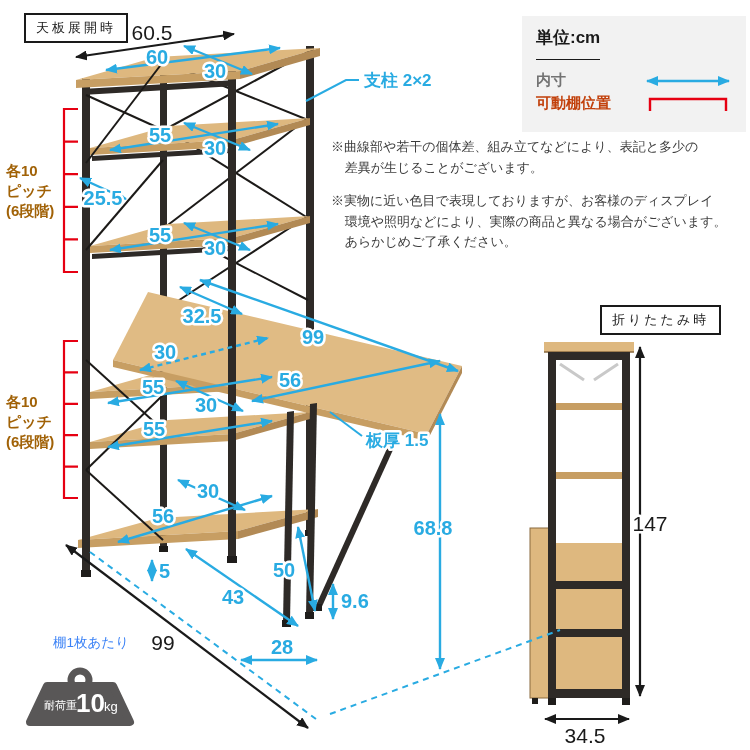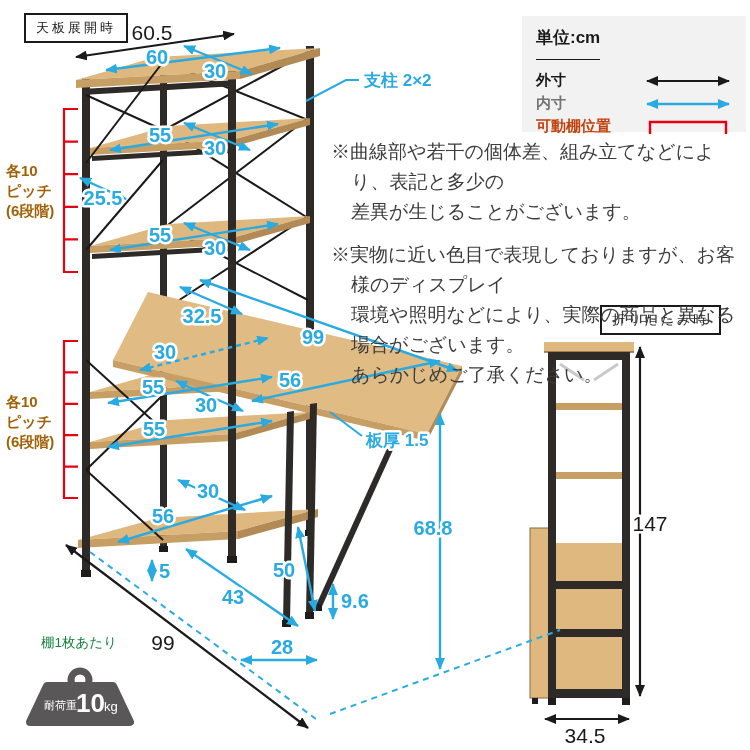--- a/index.html
+++ b/index.html
@@ -10,25 +10,25 @@
   .titlebox{border:2px solid #1a1a1a;background:#fff;color:#1a1a1a;font-size:13px;
             letter-spacing:3px;padding:4px 10px;white-space:nowrap;}
   .legend{left:522px;top:16px;width:224px;height:116px;background:#f2f2f2;box-sizing:border-box;
           padding:10px 12px 8px 14px;color:#1a1a1a;}
   .legend .unit{font-size:17px;font-weight:bold;border-bottom:1.5px solid #1a1a1a;
                 display:inline-block;padding-bottom:10px;margin-bottom:7px;}
   .lrow{display:flex;align-items:center;justify-content:space-between;margin-top:4px;}
   .lrow .ltxt{font-size:15px;font-weight:bold;}
   .blue{color:#737373;}
   .red{color:#c2410c;}
-  .notes{left:331px;top:137px;width:418px;color:#3c3c3c;font-size:19px;line-height:1.58;}
+  .notes{left:331px;top:137px;width:418px;color:#3c3c3c;font-size:13px;line-height:1.58;}
   .notes p{margin:0 0 13px 0;white-space:pre-line;padding-left:1.05em;text-indent:-1.05em;}
   .pitch{color:#a16207;font-size:15px;line-height:20px;font-weight:bold;}
   .pitch span{display:block;}
-  .pershelf{left:4px;top:633px;width:150px;text-align:center;color:#15803d;
+  .pershelf{left:16px;top:633px;width:150px;text-align:center;color:#3b82f6;
             font-size:13.5px;line-height:19px;}
   .pershelf span{display:block;}
   
   .db{stroke:#29abe2;stroke-width:2.4;fill:none;marker-start:url(#ab);marker-end:url(#ab);}
   .dd{stroke:#29abe2;stroke-width:2.4;fill:none;stroke-dasharray:5 4;
       marker-start:url(#ab);marker-end:url(#ab);}
   .dk{stroke:#1a1a1a;stroke-width:2.2;fill:none;marker-start:url(#ak);marker-end:url(#ak);}
   .lead{stroke:#29abe2;stroke-width:2;fill:none;}
   .fdash{stroke:#29abe2;stroke-width:2;fill:none;stroke-dasharray:6 5;}
   .brace{stroke:#1c1a18;stroke-width:2;}
@@ -249,26 +249,20 @@
   </g>
 </svg>
 
 <div class="overlay titlebox" style="left:24px;top:13px;">天板展開時</div>
 
 <div class="overlay titlebox" style="left:600px;top:305px;">折りたたみ時</div>
 
 <div class="overlay legend">
   <div class="unit">単位:cm</div>
   <div class="lrow">
-    <span class="ltxt">外寸</span>
-    <svg width="92" height="14">
-      <line class="dk" x1="5" y1="7" x2="87" y2="7"></line>
-    </svg>
-  </div>
-  <div class="lrow">
     <span class="ltxt blue">内寸</span>
     <svg width="92" height="14">
       <line class="db" x1="5" y1="7" x2="87" y2="7"></line>
     </svg>
   </div>
   <div class="lrow">
     <span class="ltxt red">可動棚位置</span>
     <svg width="92" height="18">
       <path d="M8,16 V4 H84 V16" fill="none" stroke="#e60012" stroke-width="2.4"></path>
     </svg>

